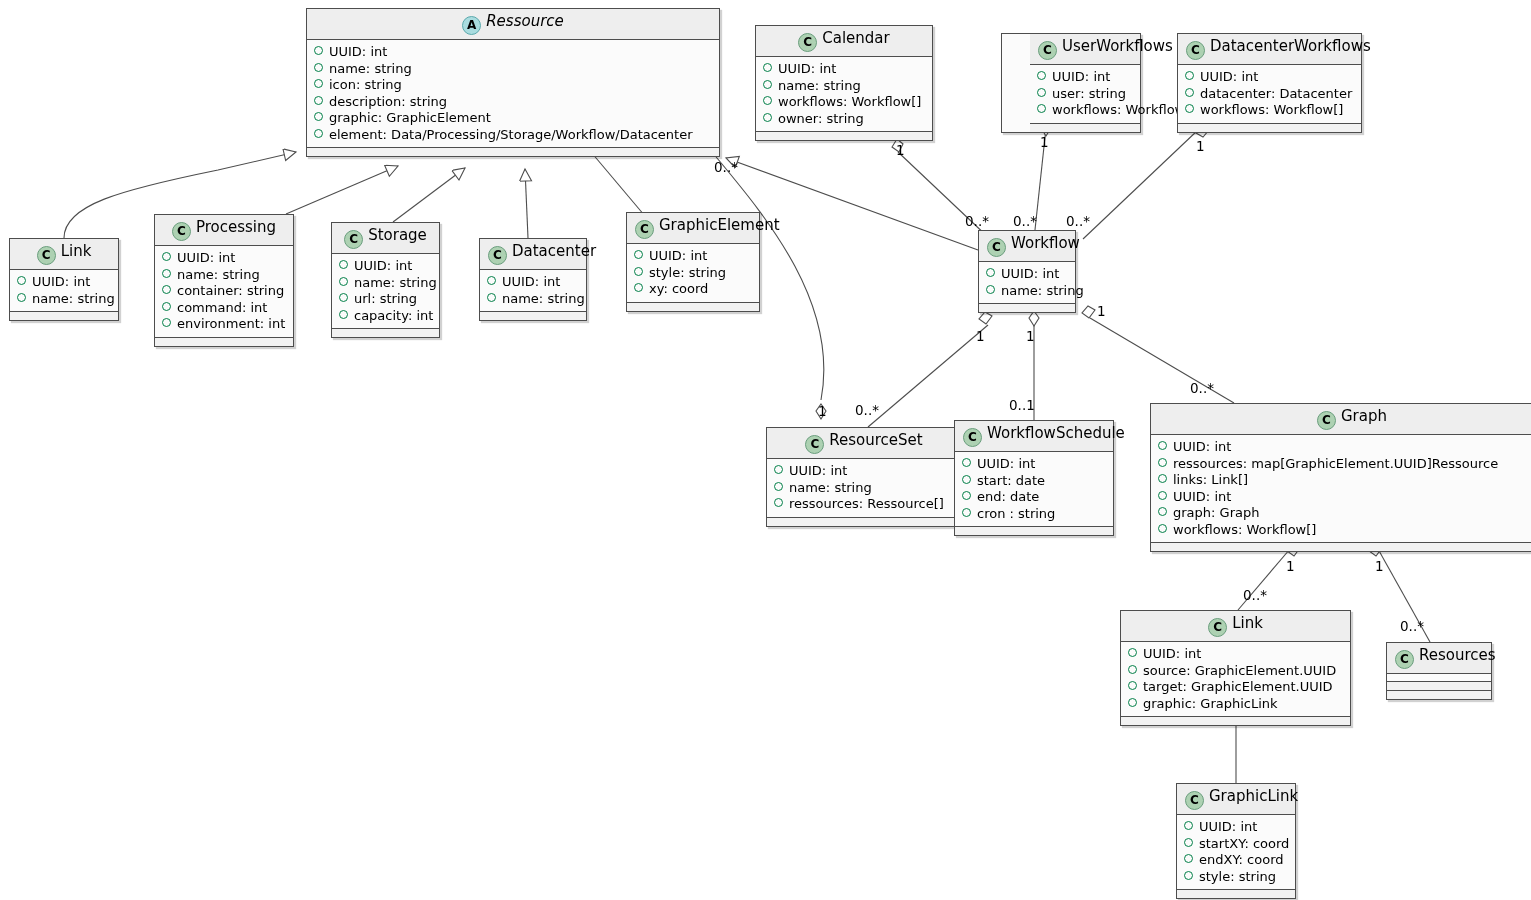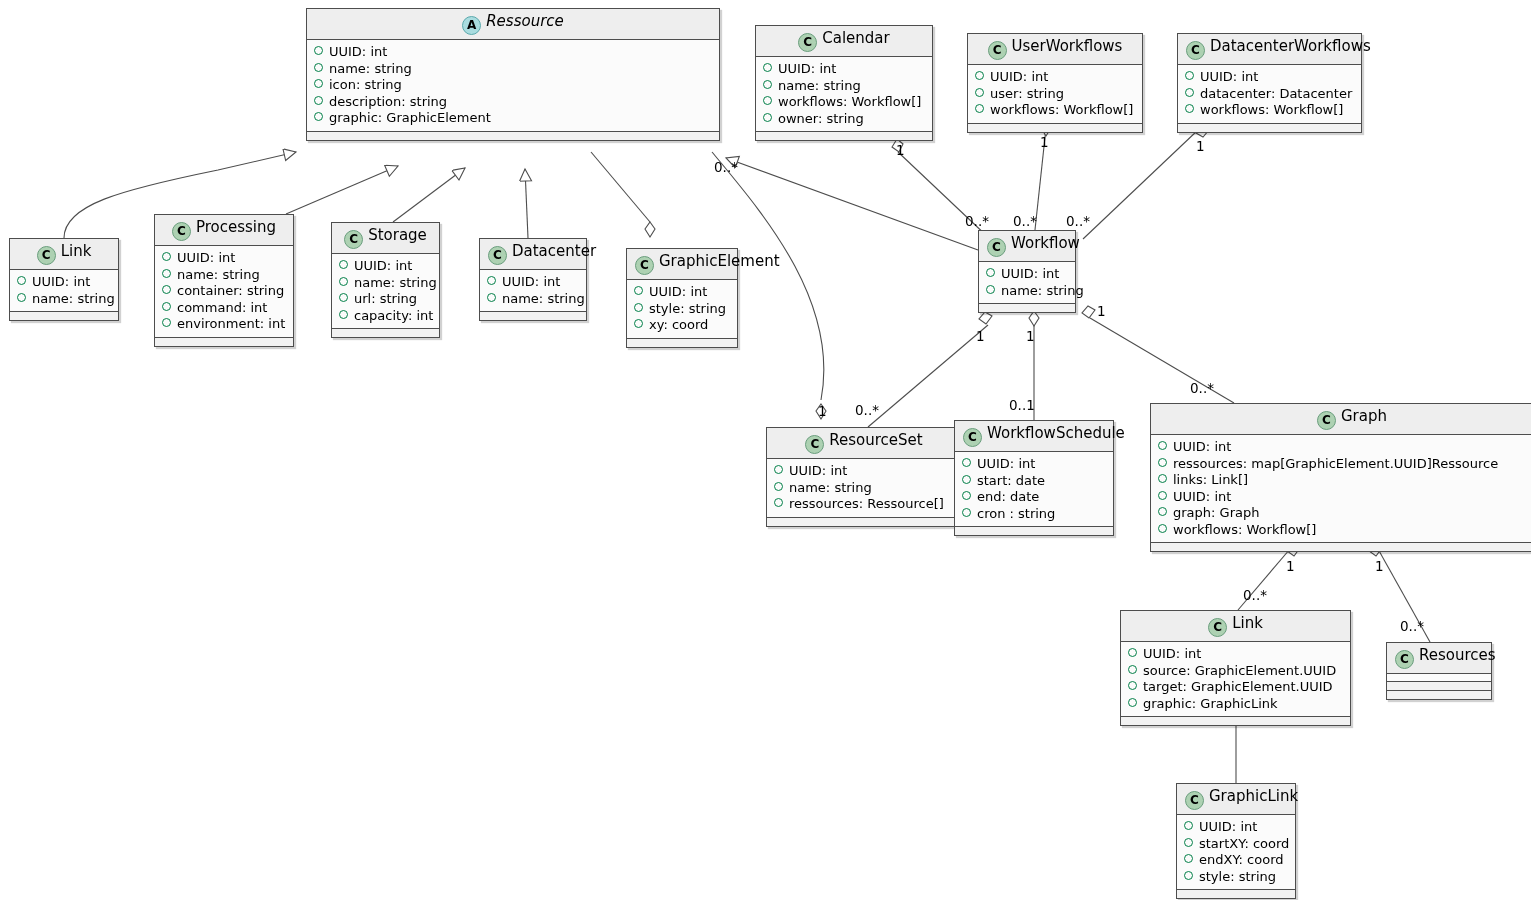--- a/index.html
+++ b/index.html
@@ -151,20 +151,21 @@
 
   <div id="classes-layer">
       <div class="uml-class" style="left: 306px; top: 8px; width: 414px;">
         <div class="uml-header abstract"><span class="badge a">A</span><span class="cls-name">Ressource</span></div>
         <div class="uml-attrs">
           <div class="attr"><span class="vis"></span><span>UUID: int</span></div>
           <div class="attr"><span class="vis"></span><span>name: string</span></div>
           <div class="attr"><span class="vis"></span><span>icon: string</span></div>
           <div class="attr"><span class="vis"></span><span>description: string</span></div>
           <div class="attr"><span class="vis"></span><span>graphic: GraphicElement</span></div>
+          <div class="attr"><span class="vis"></span><span>element: Data/Processing/Storage/Workflow/Datacenter</span></div>
         </div>
         <div class="uml-foot"></div>
       </div>
       <div class="uml-class" style="left: 9px; top: 238px; width: 110px;">
         <div class="uml-header"><span class="badge c">C</span><span class="cls-name">Link</span></div>
         <div class="uml-attrs">
           <div class="attr"><span class="vis"></span><span>UUID: int</span></div>
           <div class="attr"><span class="vis"></span><span>name: string</span></div>
         </div>
         <div class="uml-foot"></div>
@@ -191,40 +192,40 @@
         <div class="uml-foot"></div>
       </div>
       <div class="uml-class" style="left: 479px; top: 238px; width: 108px;">
         <div class="uml-header"><span class="badge c">C</span><span class="cls-name">Datacenter</span></div>
         <div class="uml-attrs">
           <div class="attr"><span class="vis"></span><span>UUID: int</span></div>
           <div class="attr"><span class="vis"></span><span>name: string</span></div>
         </div>
         <div class="uml-foot"></div>
       </div>
-      <div class="uml-class" style="left: 626px; top: 248px; width: 112px;">
+      <div class="uml-class" style="left: 626px; top: 212px; width: 134px;">
         <div class="uml-header"><span class="badge c">C</span><span class="cls-name">GraphicElement</span></div>
         <div class="uml-attrs">
           <div class="attr"><span class="vis"></span><span>UUID: int</span></div>
           <div class="attr"><span class="vis"></span><span>style: string</span></div>
           <div class="attr"><span class="vis"></span><span>xy: coord</span></div>
         </div>
         <div class="uml-foot"></div>
       </div>
       <div class="uml-class" style="left: 755px; top: 25px; width: 178px;">
         <div class="uml-header"><span class="badge c">C</span><span class="cls-name">Calendar</span></div>
         <div class="uml-attrs">
           <div class="attr"><span class="vis"></span><span>UUID: int</span></div>
           <div class="attr"><span class="vis"></span><span>name: string</span></div>
           <div class="attr"><span class="vis"></span><span>workflows: Workflow[]</span></div>
           <div class="attr"><span class="vis"></span><span>owner: string</span></div>
         </div>
         <div class="uml-foot"></div>
       </div>
-      <div class="uml-class" style="left: 967px; top: 33px; width: 176px;">
+      <div class="uml-class" style="left: 1001px; top: 33px; width: 140px; padding-left: 28px;">
         <div class="uml-header"><span class="badge c">C</span><span class="cls-name">UserWorkflows</span></div>
         <div class="uml-attrs">
           <div class="attr"><span class="vis"></span><span>UUID: int</span></div>
           <div class="attr"><span class="vis"></span><span>user: string</span></div>
           <div class="attr"><span class="vis"></span><span>workflows: Workflow[]</span></div>
         </div>
         <div class="uml-foot"></div>
       </div>
       <div class="uml-class" style="left: 1177px; top: 33px; width: 185px;">
         <div class="uml-header"><span class="badge c">C</span><span class="cls-name">DatacenterWorkflows</span></div>

